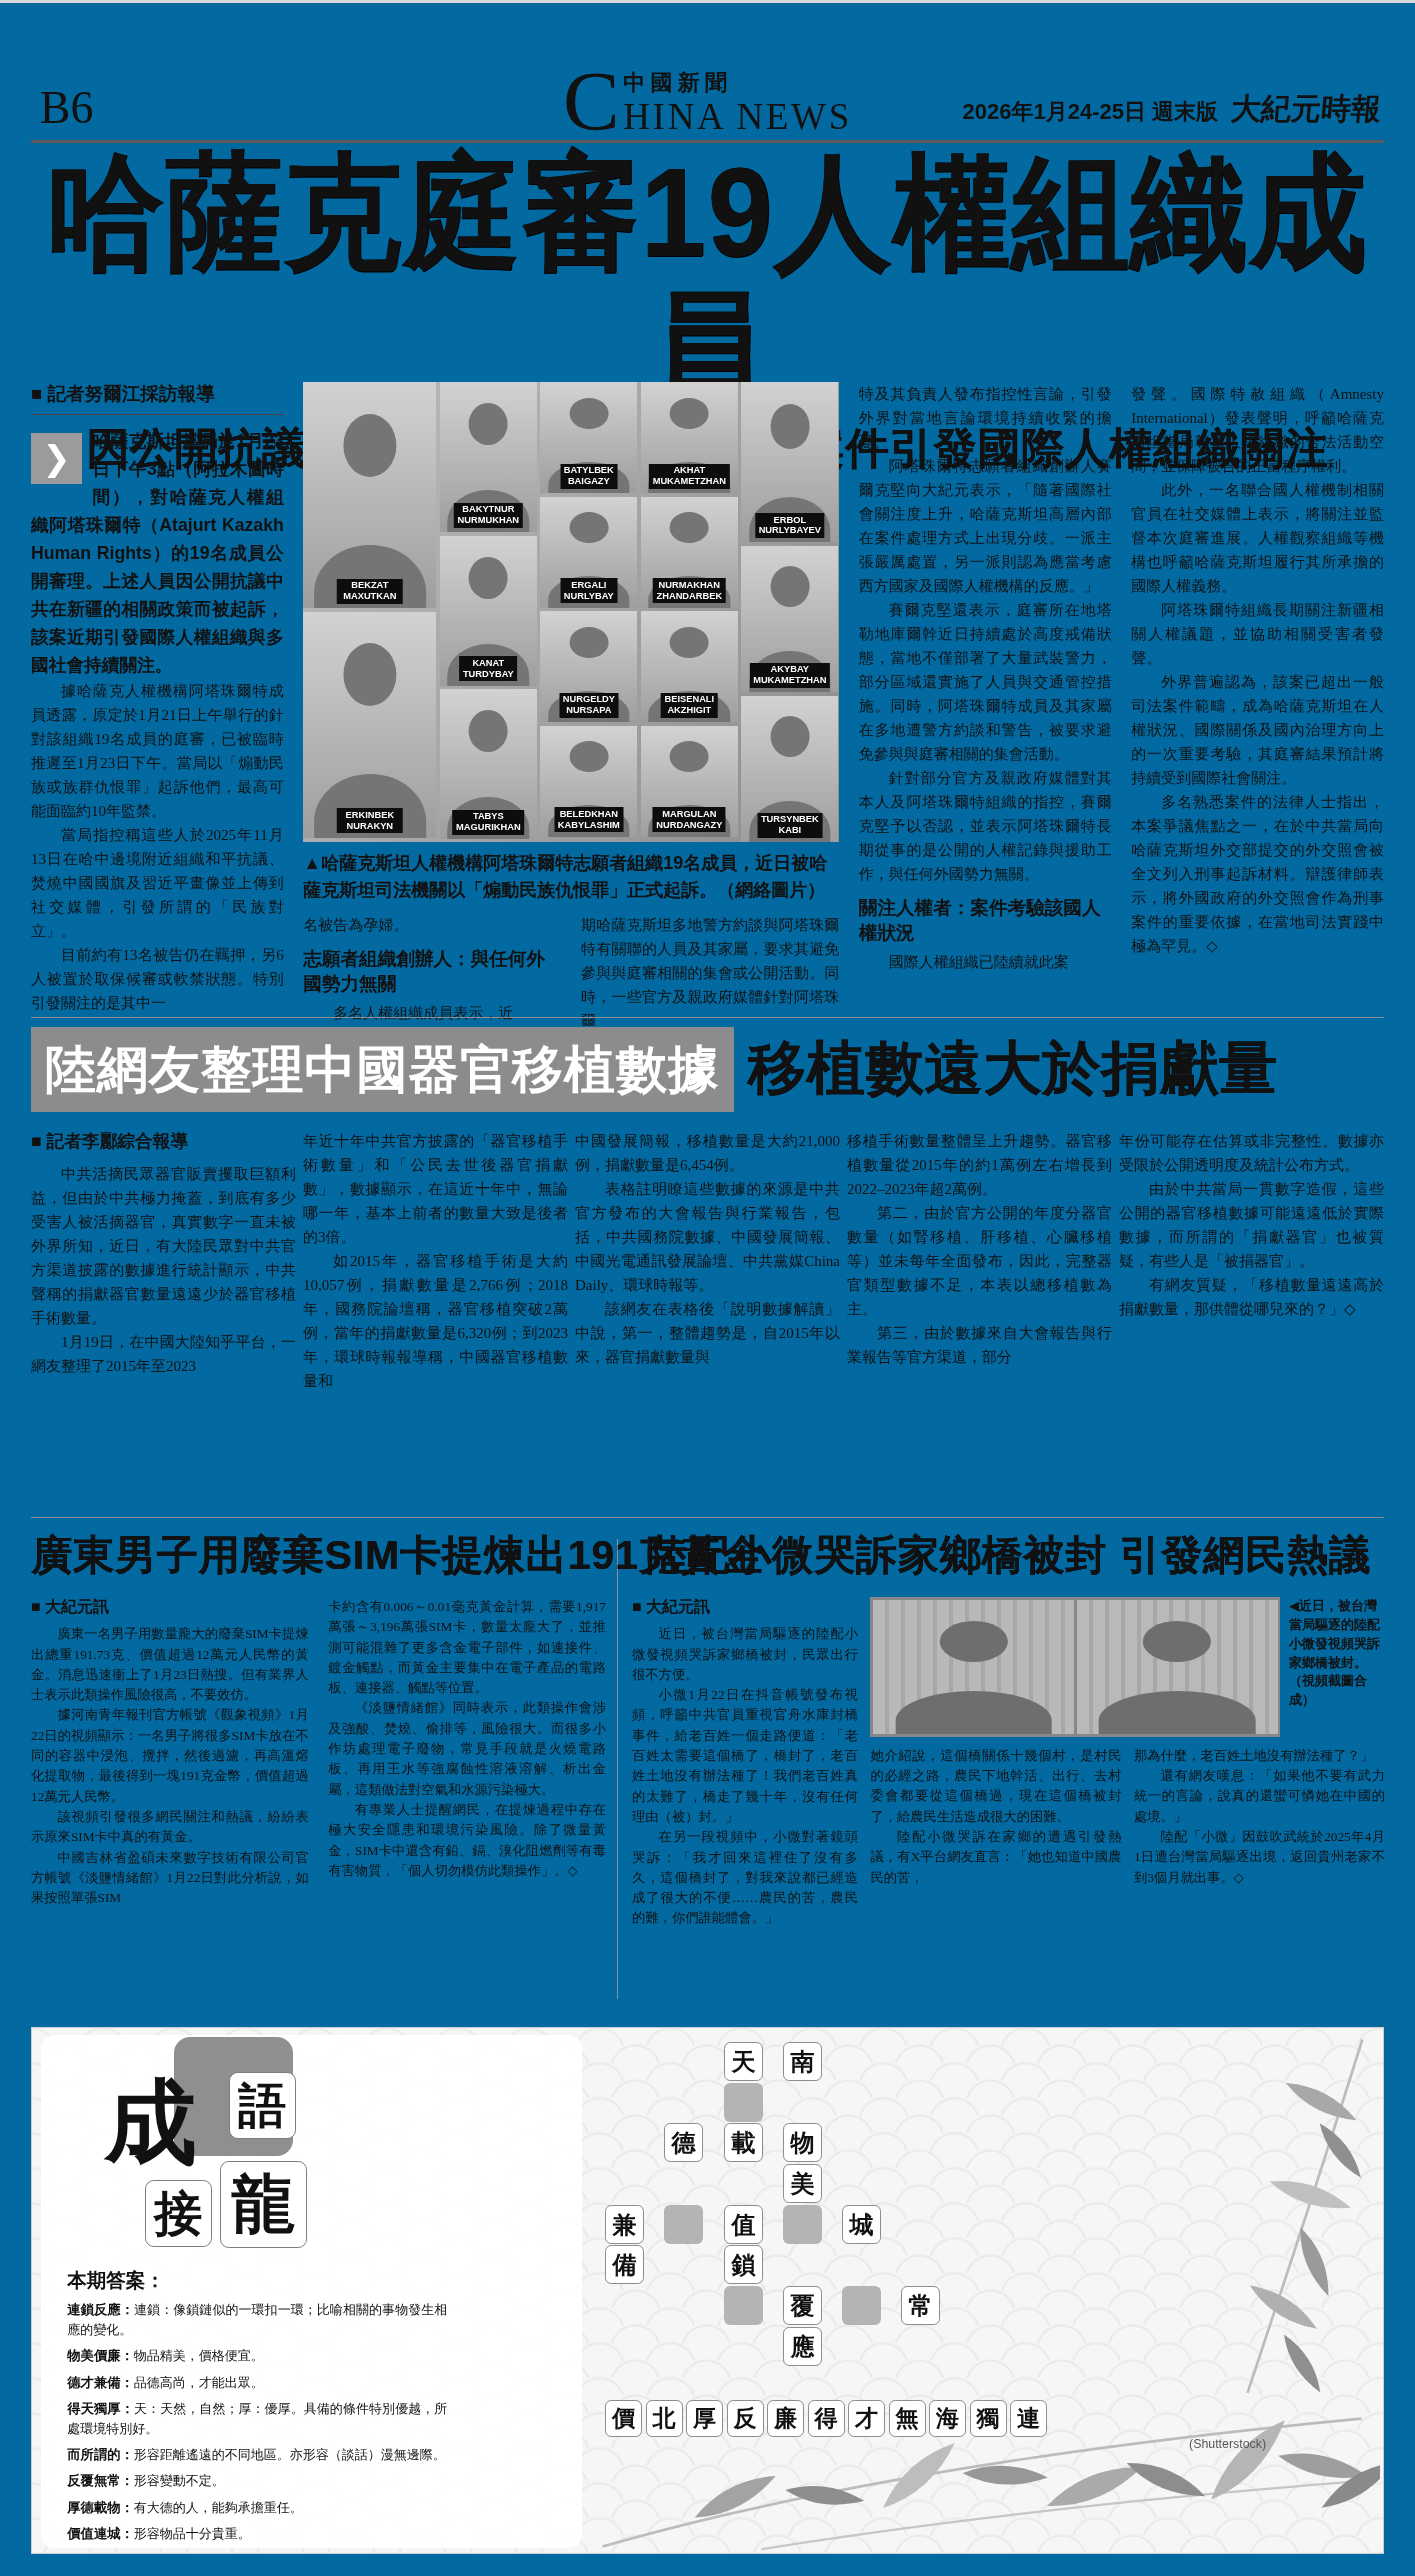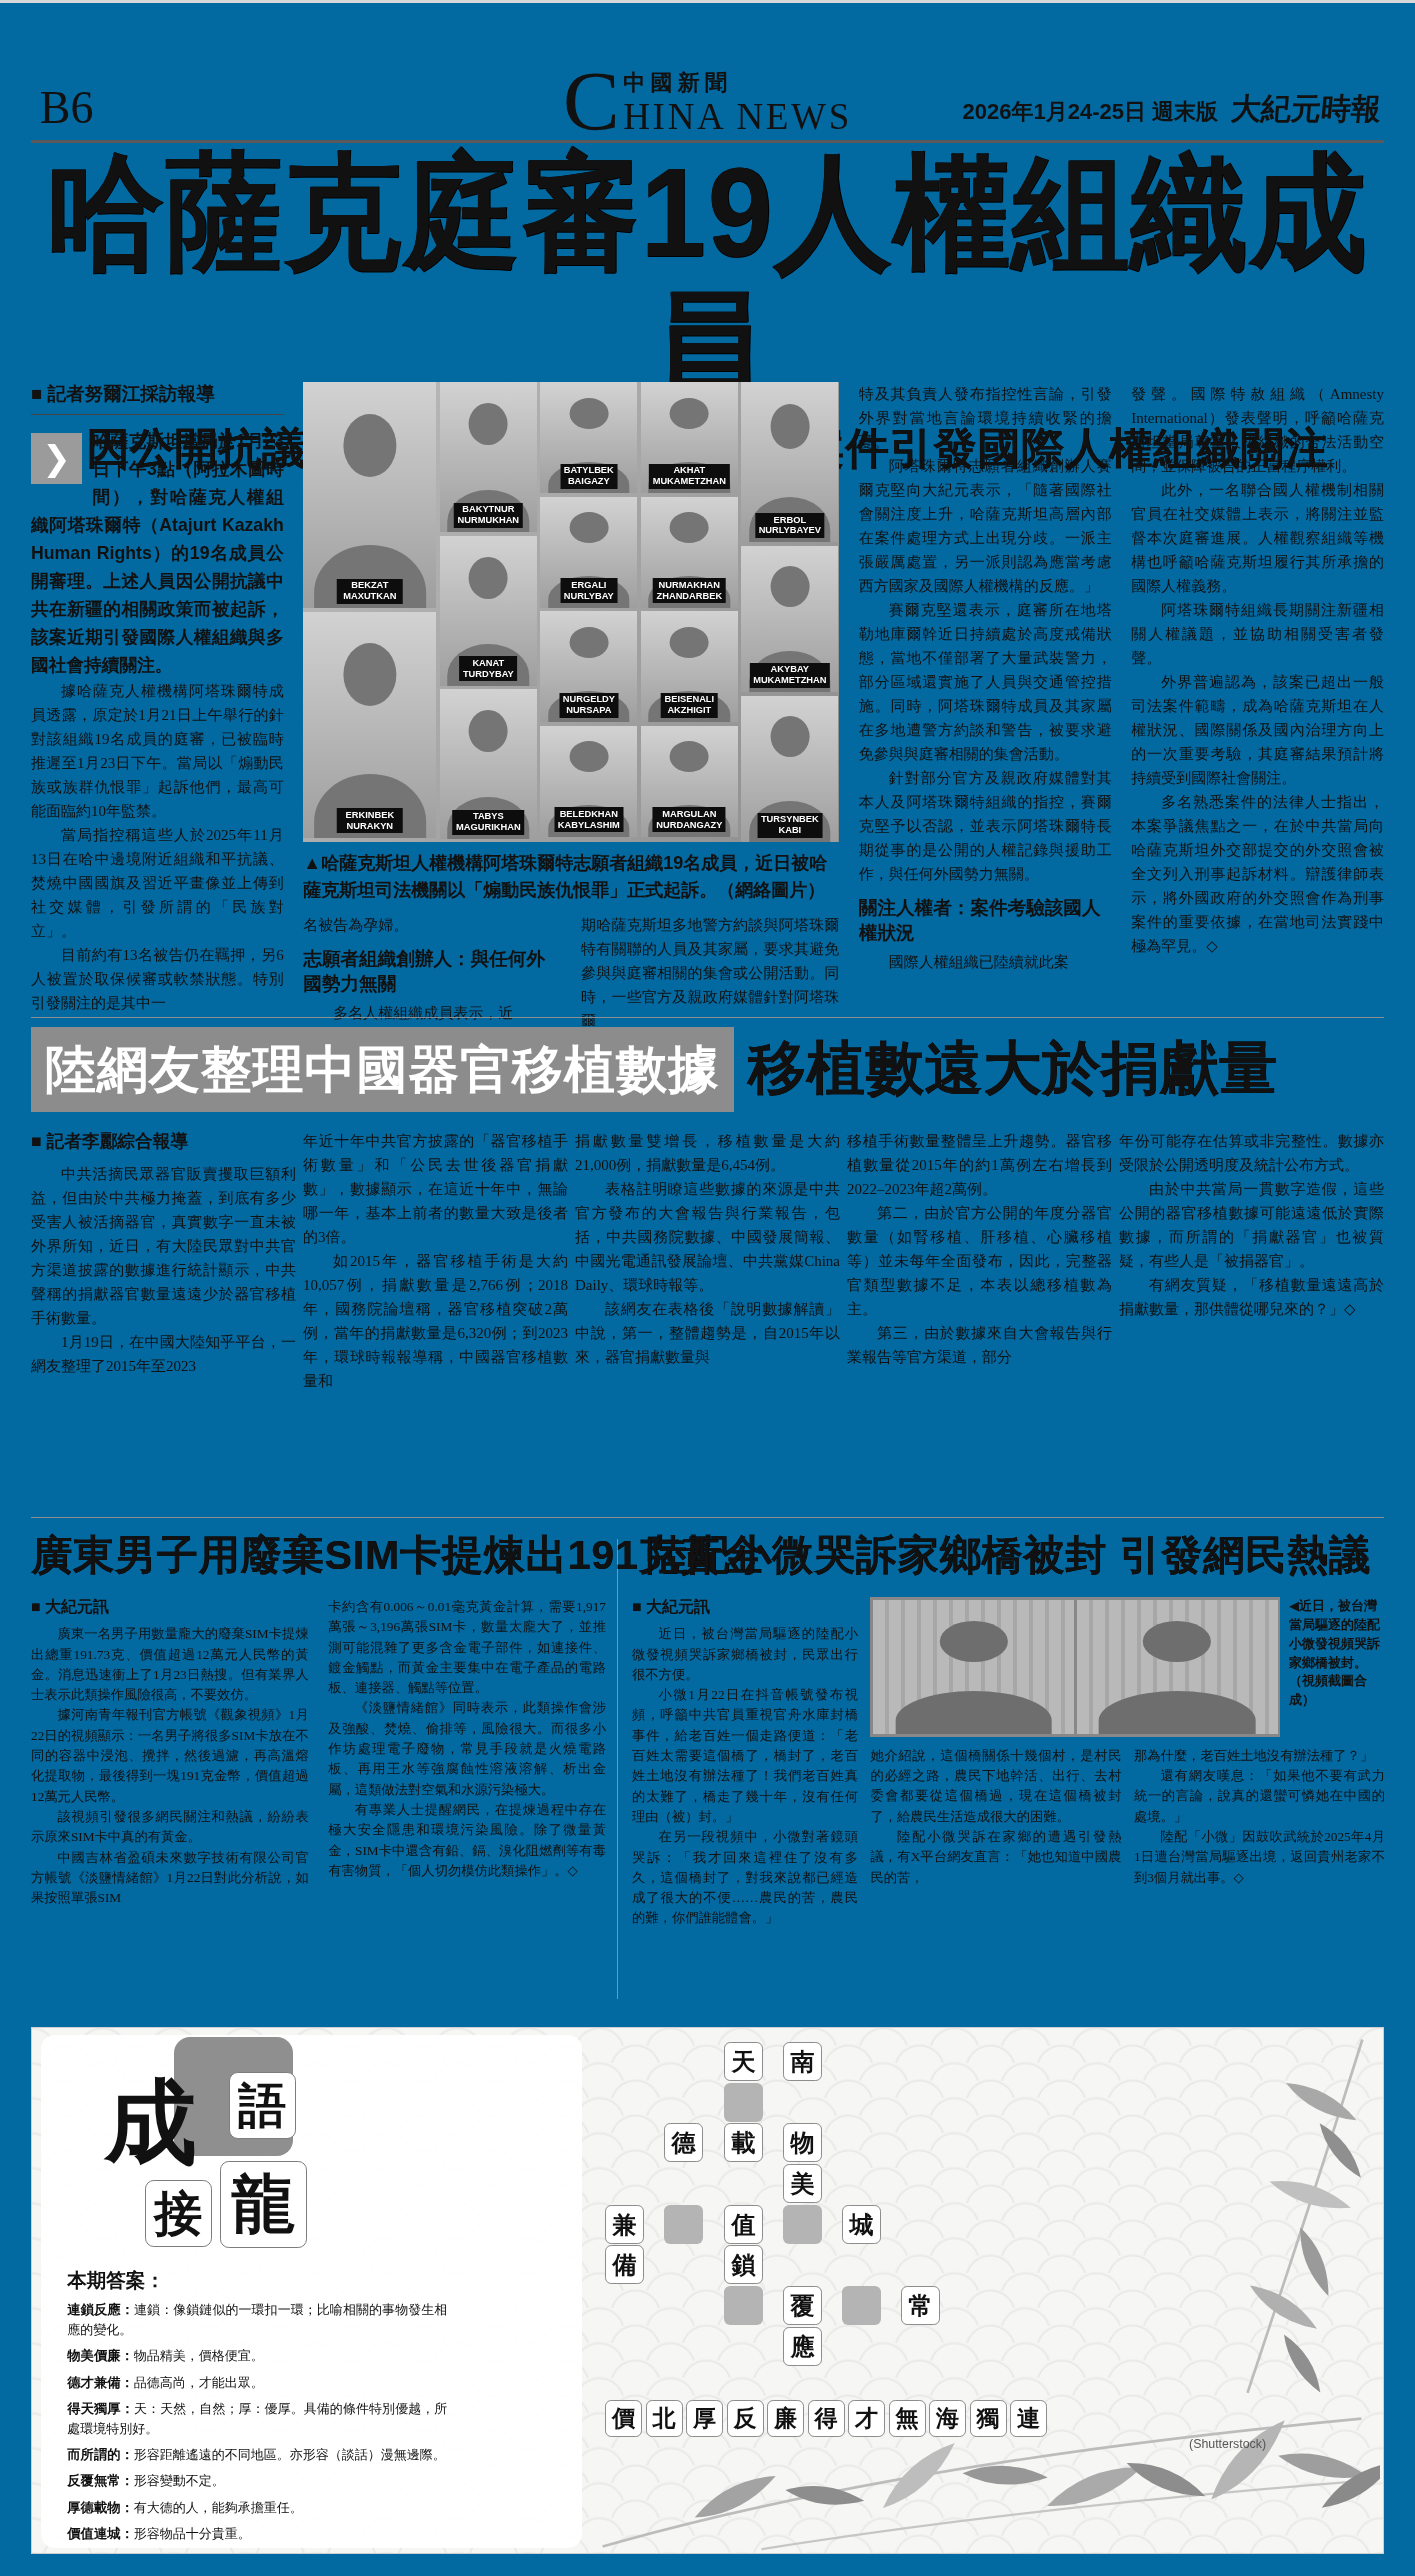--- a/index.html
+++ b/index.html
@@ -272,21 +272,21 @@
         <div class="colbody">
             <p>中共活摘民眾器官販賣攫取巨額利益，但由於中共極力掩蓋，到底有多少受害人被活摘器官，真實數字一直未被外界所知，近日，有大陸民眾對中共官方渠道披露的數據進行統計顯示，中共聲稱的捐獻器官數量遠遠少於器官移植手術數量。</p>
             <p>1月19日，在中國大陸知乎平台，一網友整理了2015年至2023</p>
           </div>
       </div>
       <div class="col colbody">
           <p class="ni">年近十年中共官方披露的「器官移植手術數量」和「公民去世後器官捐獻數」，數據顯示，在這近十年中，無論哪一年，基本上前者的數量大致是後者的3倍。</p>
           <p>如2015年，器官移植手術是大約10,057例，捐獻數量是2,766例；2018年，國務院論壇稱，器官移植突破2萬例，當年的捐獻數量是6,320例；到2023年，環球時報報導稱，中國器官移植數量和</p>
         </div>
       <div class="col colbody">
-          <p class="ni">捐獻數量雙增長，移植數量是大約21,000例，捐獻數量是6,454例。</p>
+          <p class="ni">中國發展簡報，移植數量是大約21,000例，捐獻數量是6,454例。</p>
           <p>表格註明瞭這些數據的來源是中共官方發布的大會報告與行業報告，包括，中共國務院數據、中國發展簡報、中國光電通訊發展論壇、中共黨媒China Daily、環球時報等。</p>
           <p>該網友在表格後「說明數據解讀」中說，第一，整體趨勢是，自2015年以來，器官捐獻數量與</p>
         </div>
       <div class="col colbody">
           <p class="ni">移植手術數量整體呈上升趨勢。器官移植數量從2015年的約1萬例左右增長到2022–2023年超2萬例。</p>
           <p>第二，由於官方公開的年度分器官數量（如腎移植、肝移植、心臟移植等）並未每年全面發布，因此，完整器官類型數據不足，本表以總移植數為主。</p>
           <p>第三，由於數據來自大會報告與行業報告等官方渠道，部分</p>
         </div>
       <div class="col colbody">
           <p class="ni">年份可能存在估算或非完整性。數據亦受限於公開透明度及統計公布方式。</p>

